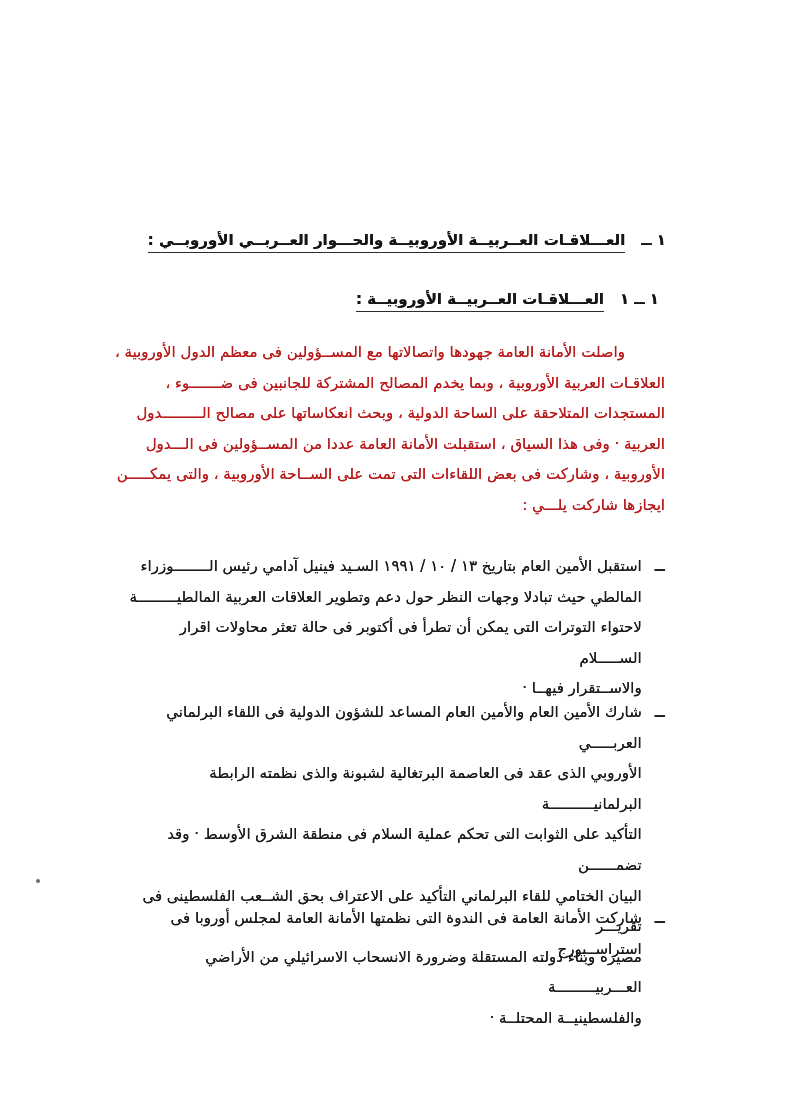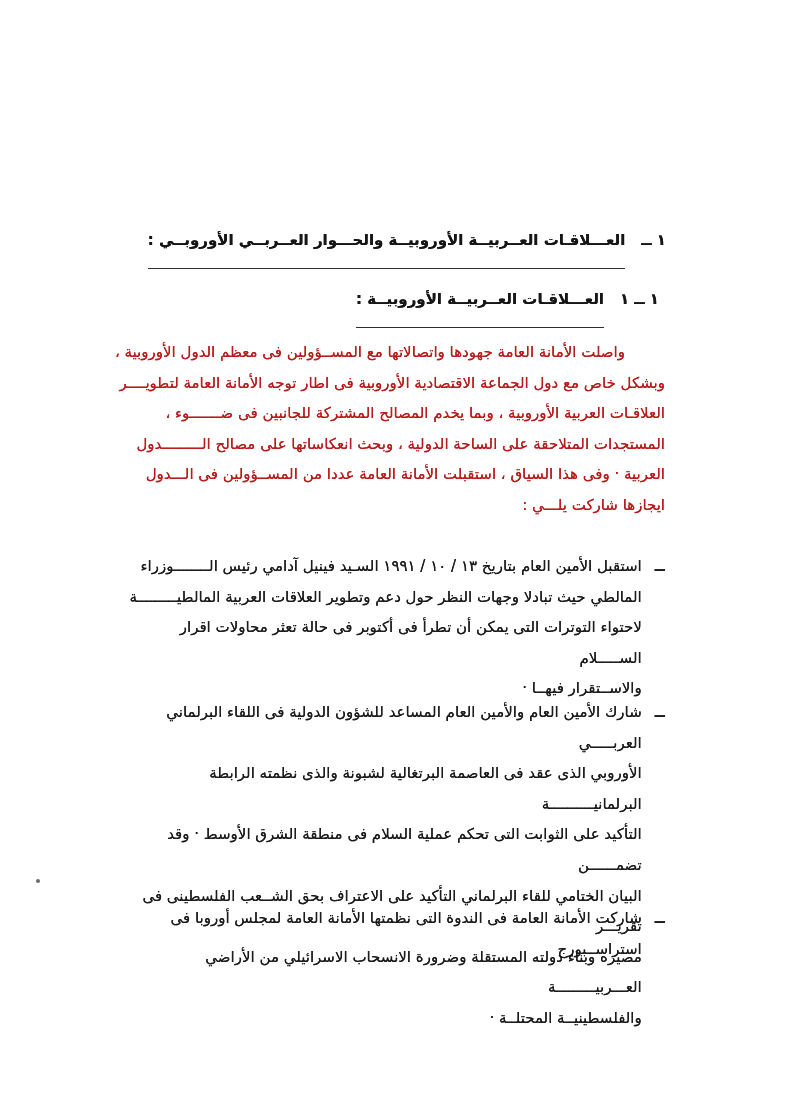--- a/index.html
+++ b/index.html
@@ -24,21 +24,21 @@
     font-size:15px;font-weight:bold;white-space:nowrap;color:#161616;
   }
   .subheading{
     position:absolute;top:290px;right:147px;
     font-size:15px;font-weight:bold;white-space:nowrap;color:#161616;
   }
   .heading .num,.subheading .num{margin-left:16px;}
   .underline{
     display:inline-block;
     border-bottom:1.6px solid #2e2e2e;
-    padding-bottom:19px;
+    padding-bottom:3px;
   }
   .intro{
     position:absolute;top:337px;right:141px;width:552px;
     font-size:15px;line-height:30.6px;text-align:right;color:#b91c1c;
   }
   .intro .line.first{padding-right:40px;}
   .bullet{
     position:absolute;right:141px;width:552px;
     display:flex;gap:13px;align-items:flex-start;
     font-size:15px;line-height:30.6px;color:#1c1c1c;
@@ -62,24 +62,24 @@
   <div class="heading">
     <span class="num">١ ــ</span><span class="underline">العـــلاقـات العــربيــة الأوروبيــة والحـــوار العــربــي الأوروبــي :</span>
   </div>
 
   <div class="subheading">
     <span class="num">١ ــ ١</span><span class="underline">العـــلاقـات العــربيــة الأوروبيــة :</span>
   </div>
 
   <div class="intro">
     <div class="line first">واصلت الأمانة العامة جهودها واتصالاتها مع المســؤولين فى معظم الدول الأوروبية ،</div>
-    <div class="line">وبشكل خاص مع دول الجماعة الاقتصادية الأوروبية فى اطار توجه الأمانة العامة لتطويــــر</div>
     <div class="line">العلاقـات العربية الأوروبية ، وبما يخدم المصالح المشتركة للجانبين فى ضـــــــوء ،</div>
     <div class="line">المستجدات المتلاحقة على الساحة الدولية ، وبحث انعكاساتها على مصالح الـــــــــدول</div>
     <div class="line">العربية · وفى هذا السياق ، استقبلت الأمانة العامة عددا من المســؤولين فى الـــدول</div>
+    <div class="line">الأوروبية ، وشاركت فى بعض اللقاءات التى تمت على الســاحة الأوروبية ، والتى يمكـــــن</div>
     <div class="line">ايجازها شاركت يلـــي :</div>
   </div>
 
   <div class="bullet b1">
     <span class="marker">ــ</span>
     <div class="lines">
       <div class="line">استقبل الأمين العام بتاريخ ١٣ / ١٠ / ١٩٩١ السـيد فينيل آدامي رئيس الــــــــوزراء</div>
       <div class="line">المالطي حيث تبادلا وجهات النظر حول دعم وتطوير العلاقات العربية المالطيـــــــــة</div>
       <div class="line">لاحتواء التوترات التى يمكن أن تطرأ فى أكتوبر فى حالة تعثر محاولات اقرار الســـــلام</div>
       <div class="line">والاســتقرار فيهــا ·</div>

